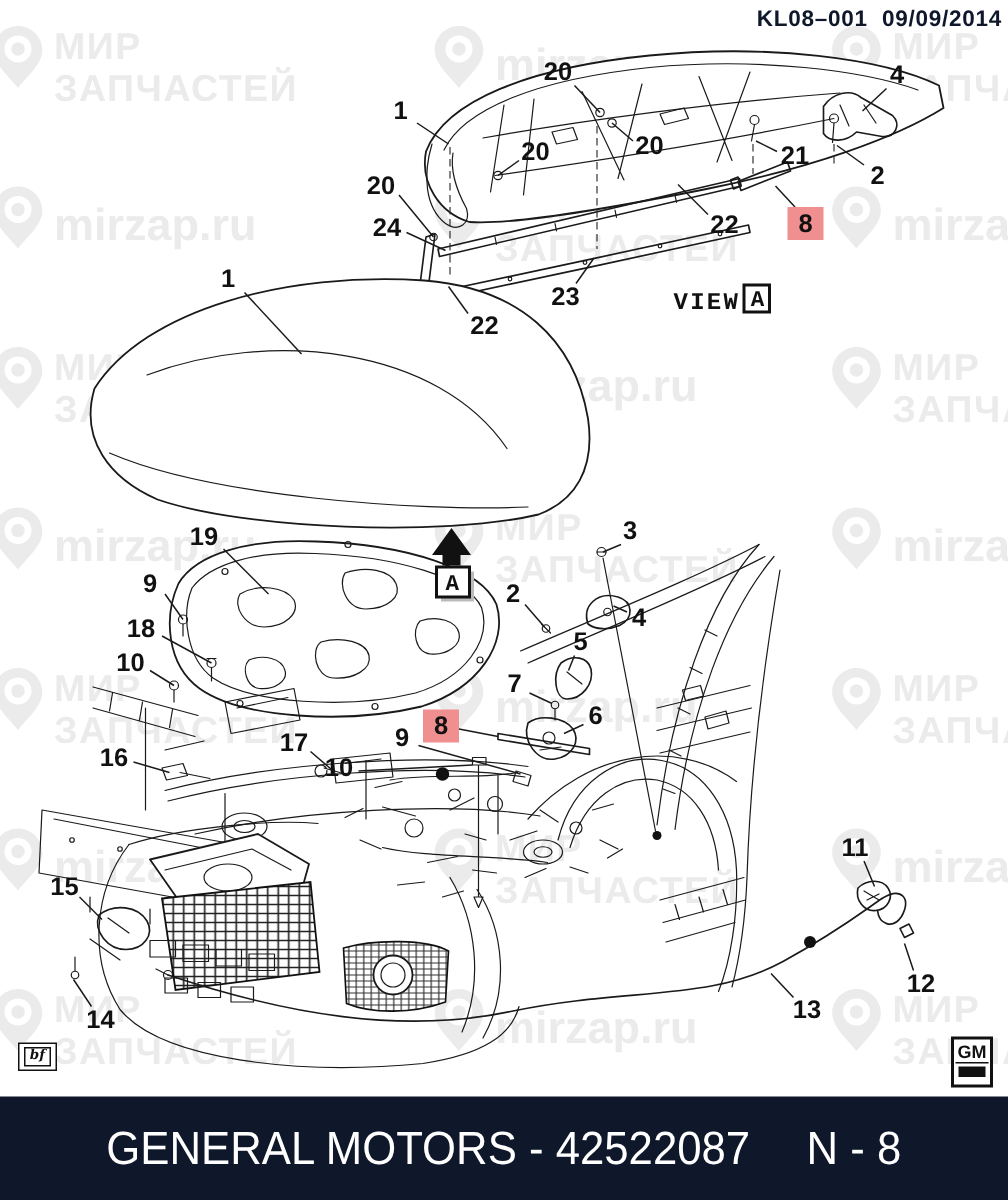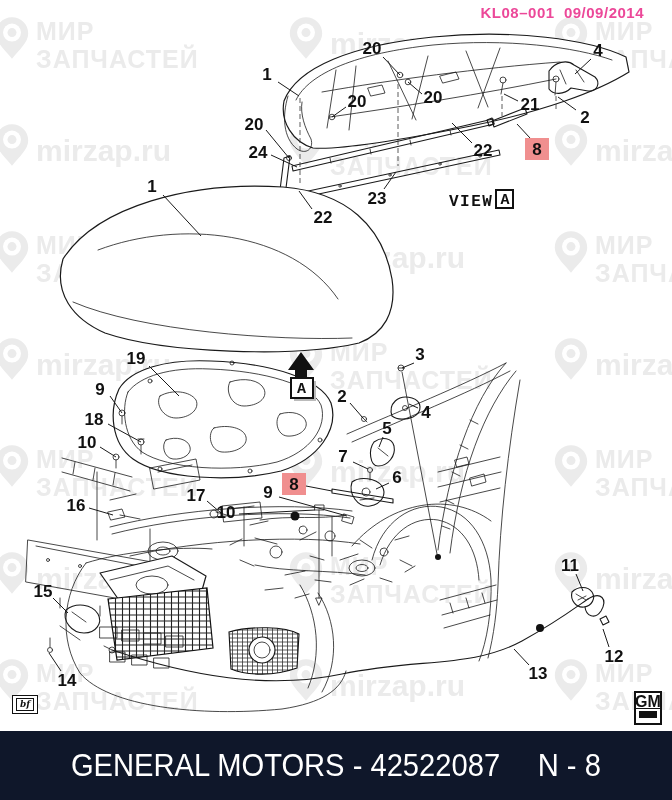--- a/index.html
+++ b/index.html
@@ -6,38 +6,38 @@
   .page{position:relative;width:672px;height:800px;overflow:hidden;background:#fff;
         font-family:"Liberation Sans",sans-serif;}
   
   .wm-layer{position:absolute;inset:0;z-index:0;}
   .wm{position:absolute;display:flex;align-items:flex-start;color:#ebebeb;}
   .wm svg{flex:0 0 auto;}
   .wm-text{font-weight:bold;font-size:25px;line-height:28px;margin-left:6px;margin-top:2px;
            letter-spacing:1px;white-space:nowrap;}
   .wm-url{font-weight:bold;font-size:30px;margin-left:6px;margin-top:12px;white-space:nowrap;}
   
-  .header{position:absolute;top:4px;right:28px;z-index:3;font-size:15px;font-weight:bold;
-          letter-spacing:.5px;color:#ec4899;}
+  .header{position:absolute;top:4px;right:4px;z-index:3;font-size:15px;font-weight:bold;
+          letter-spacing:.5px;color:#0f172a;}
   
   .art{position:absolute;left:0;top:0;z-index:1;}
   .callout-layer{position:absolute;left:0;top:0;z-index:2;}
   .callout-layer text{font-family:"Liberation Sans",sans-serif;font-size:17px;font-weight:bold;fill:#111;}
   .view-label{font-family:"Liberation Mono","DejaVu Sans Mono",monospace;font-size:16px;
               font-weight:bold;letter-spacing:1.5px;fill:#111;}
   .marker-letter{font-family:"Liberation Mono","DejaVu Sans Mono",monospace;font-size:15px;
                  font-weight:bold;fill:#111;}
   
   .bf-mark{position:absolute;left:12px;top:695px;z-index:3;width:24px;height:17px;border:1.5px solid #111;
            background:#fff;display:flex;align-items:center;justify-content:center;}
   .bf-inner{border:1px solid #111;padding:0 3px;font-family:"DejaVu Serif",serif;font-style:italic;
             font-weight:bold;font-size:9px;line-height:11px;color:#111;}
   .gm-mark{position:absolute;left:634px;top:691px;z-index:3;width:24px;height:30px;border:2.5px solid #111;
            background:#fff;display:flex;flex-direction:column;align-items:center;justify-content:flex-start;}
-  .gm-top{font-size:16px;font-weight:bold;color:#111;border-bottom:1.5px solid #111;line-height:13px;
+  .gm-top{font-size:12px;font-weight:bold;color:#111;border-bottom:1.5px solid #111;line-height:13px;
           margin-top:2px;padding:0 1px;}
   .gm-strip{margin-top:2px;width:18px;height:7px;background:#111;}
   
   .footer{position:absolute;left:0;bottom:0;width:672px;height:69px;background:#0f172a;z-index:4;
           display:flex;align-items:center;justify-content:center;}
   .footer-inner{display:flex;gap:40px;color:#fff;font-size:31px;font-weight:400;
                 transform:scaleX(.94);white-space:nowrap;}
   svg .ln{fill:none;stroke:#1a1a1a;stroke-width:1.1;stroke-linecap:round;stroke-linejoin:round;}
   svg .th{fill:none;stroke:#1a1a1a;stroke-width:.8;stroke-linecap:round;stroke-linejoin:round;}
   svg .wh{fill:#fff;stroke:#1a1a1a;stroke-width:1.2;stroke-linejoin:round;}

